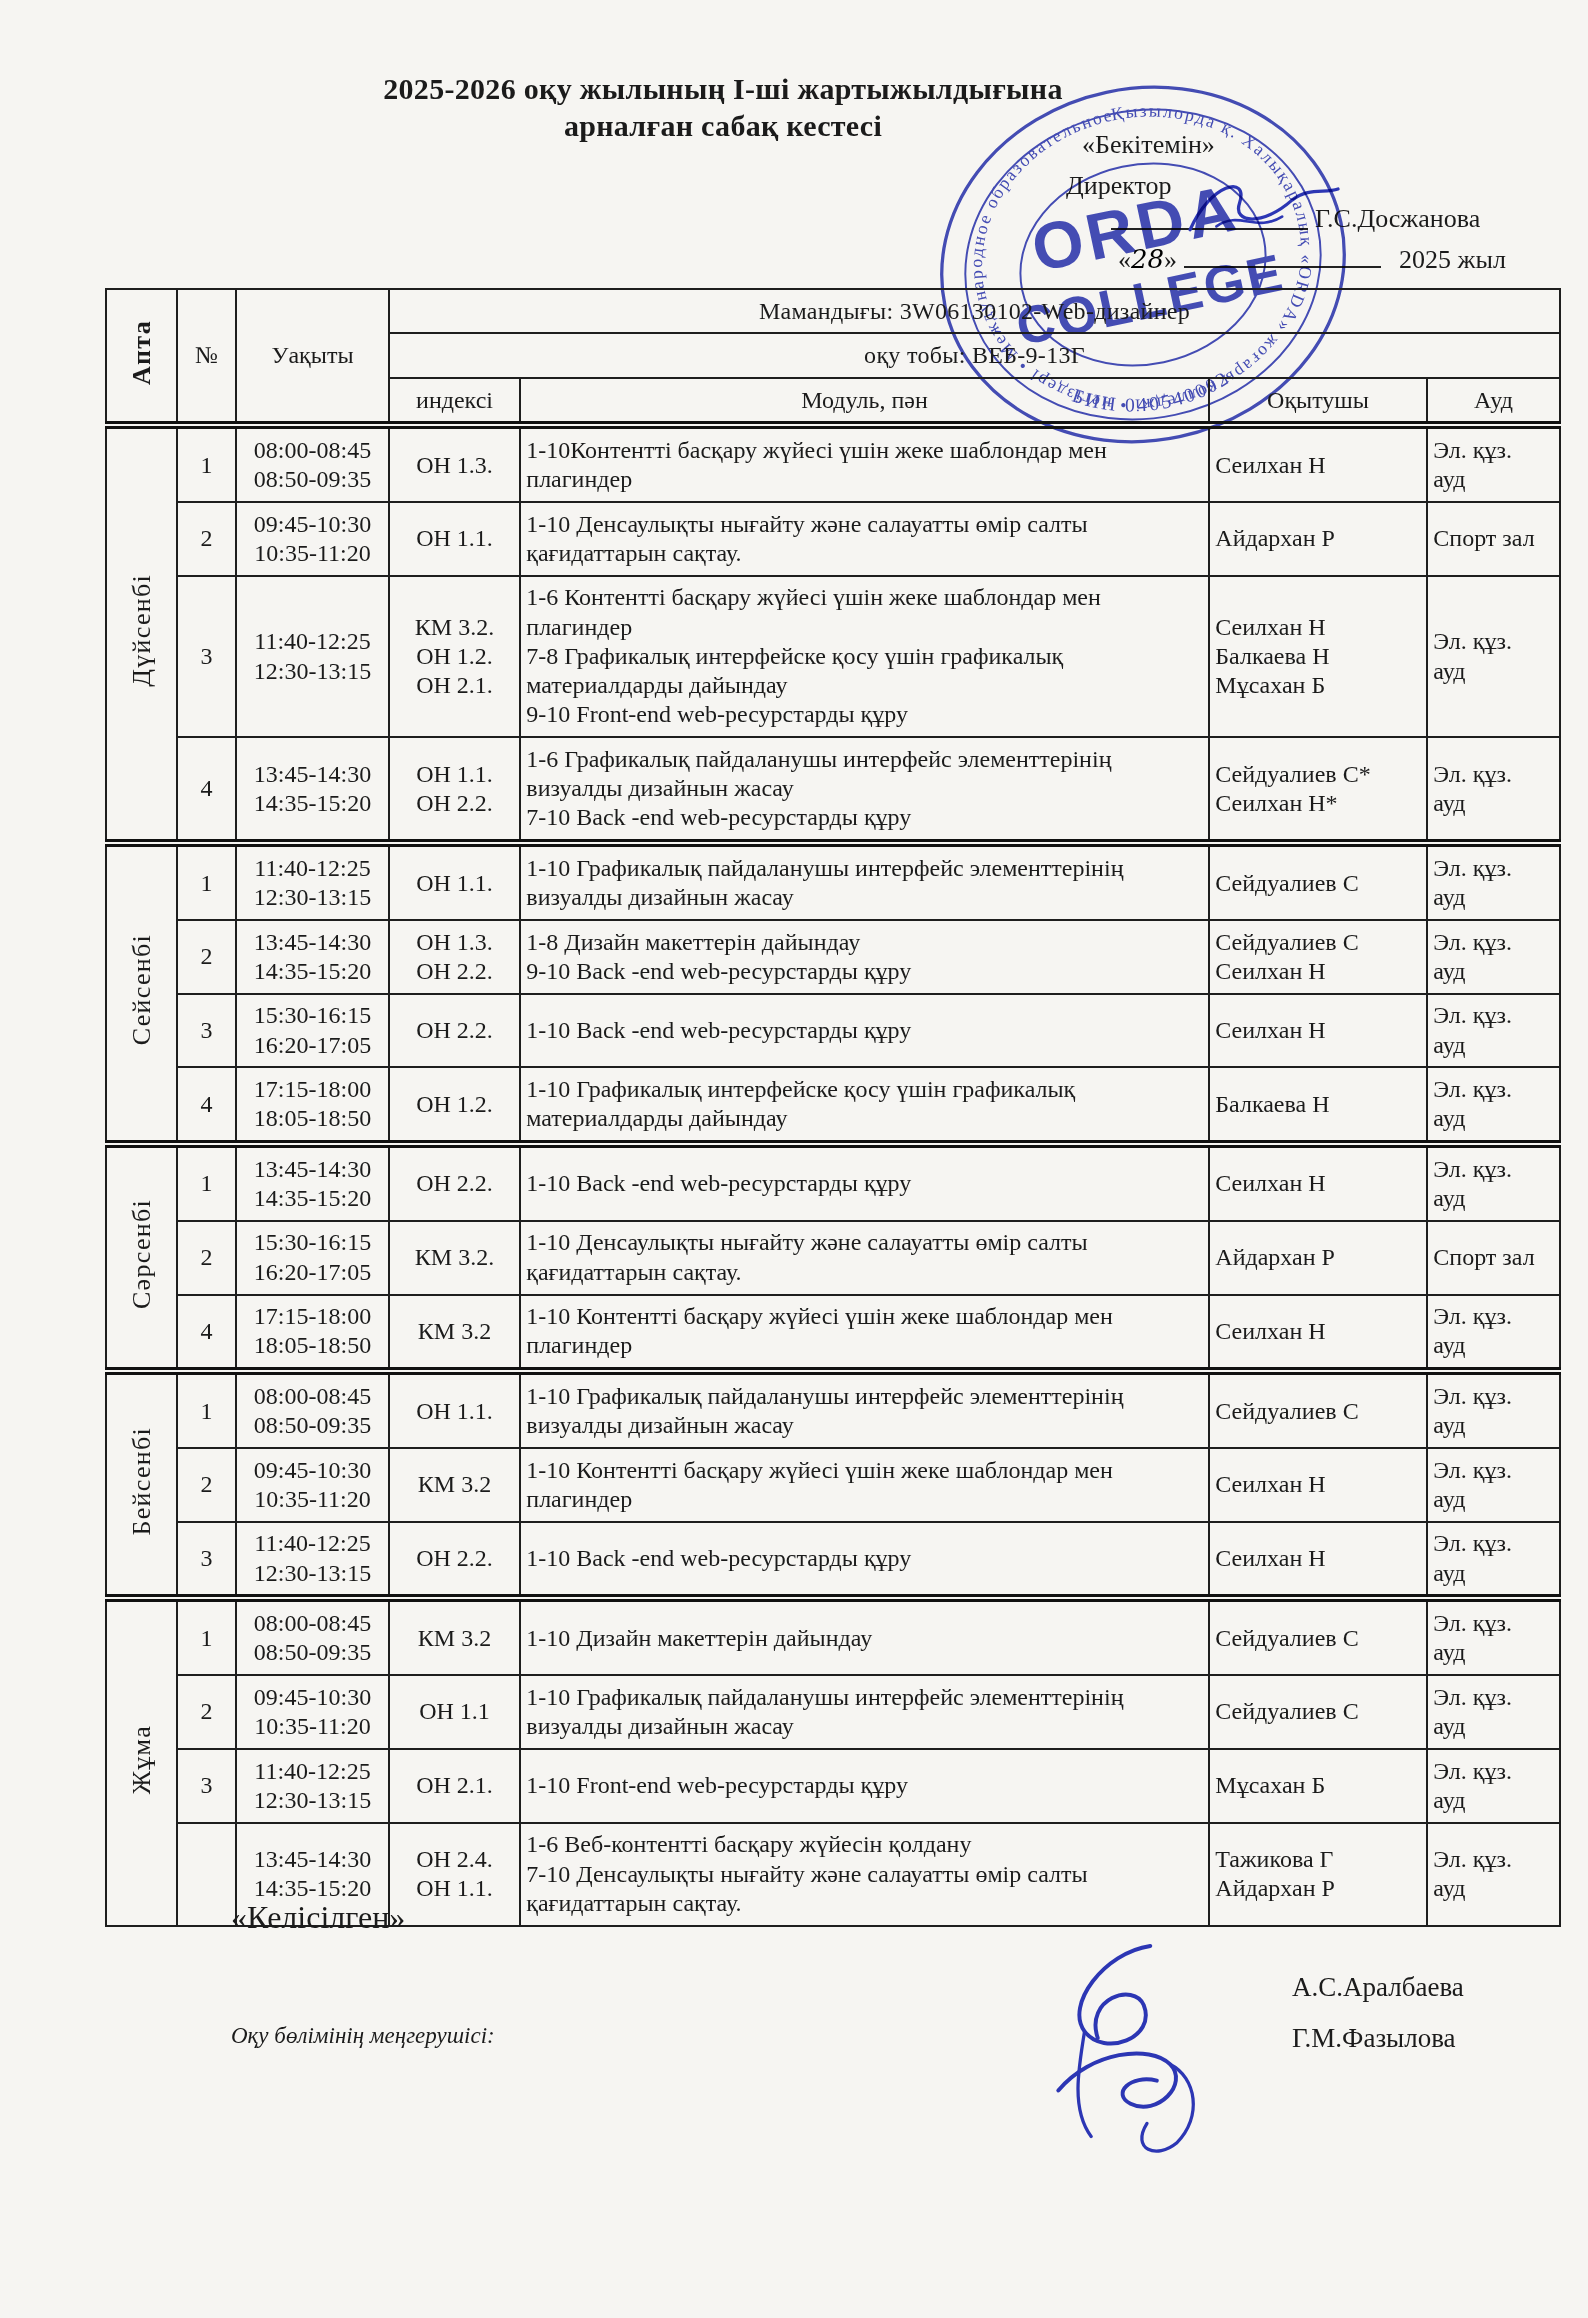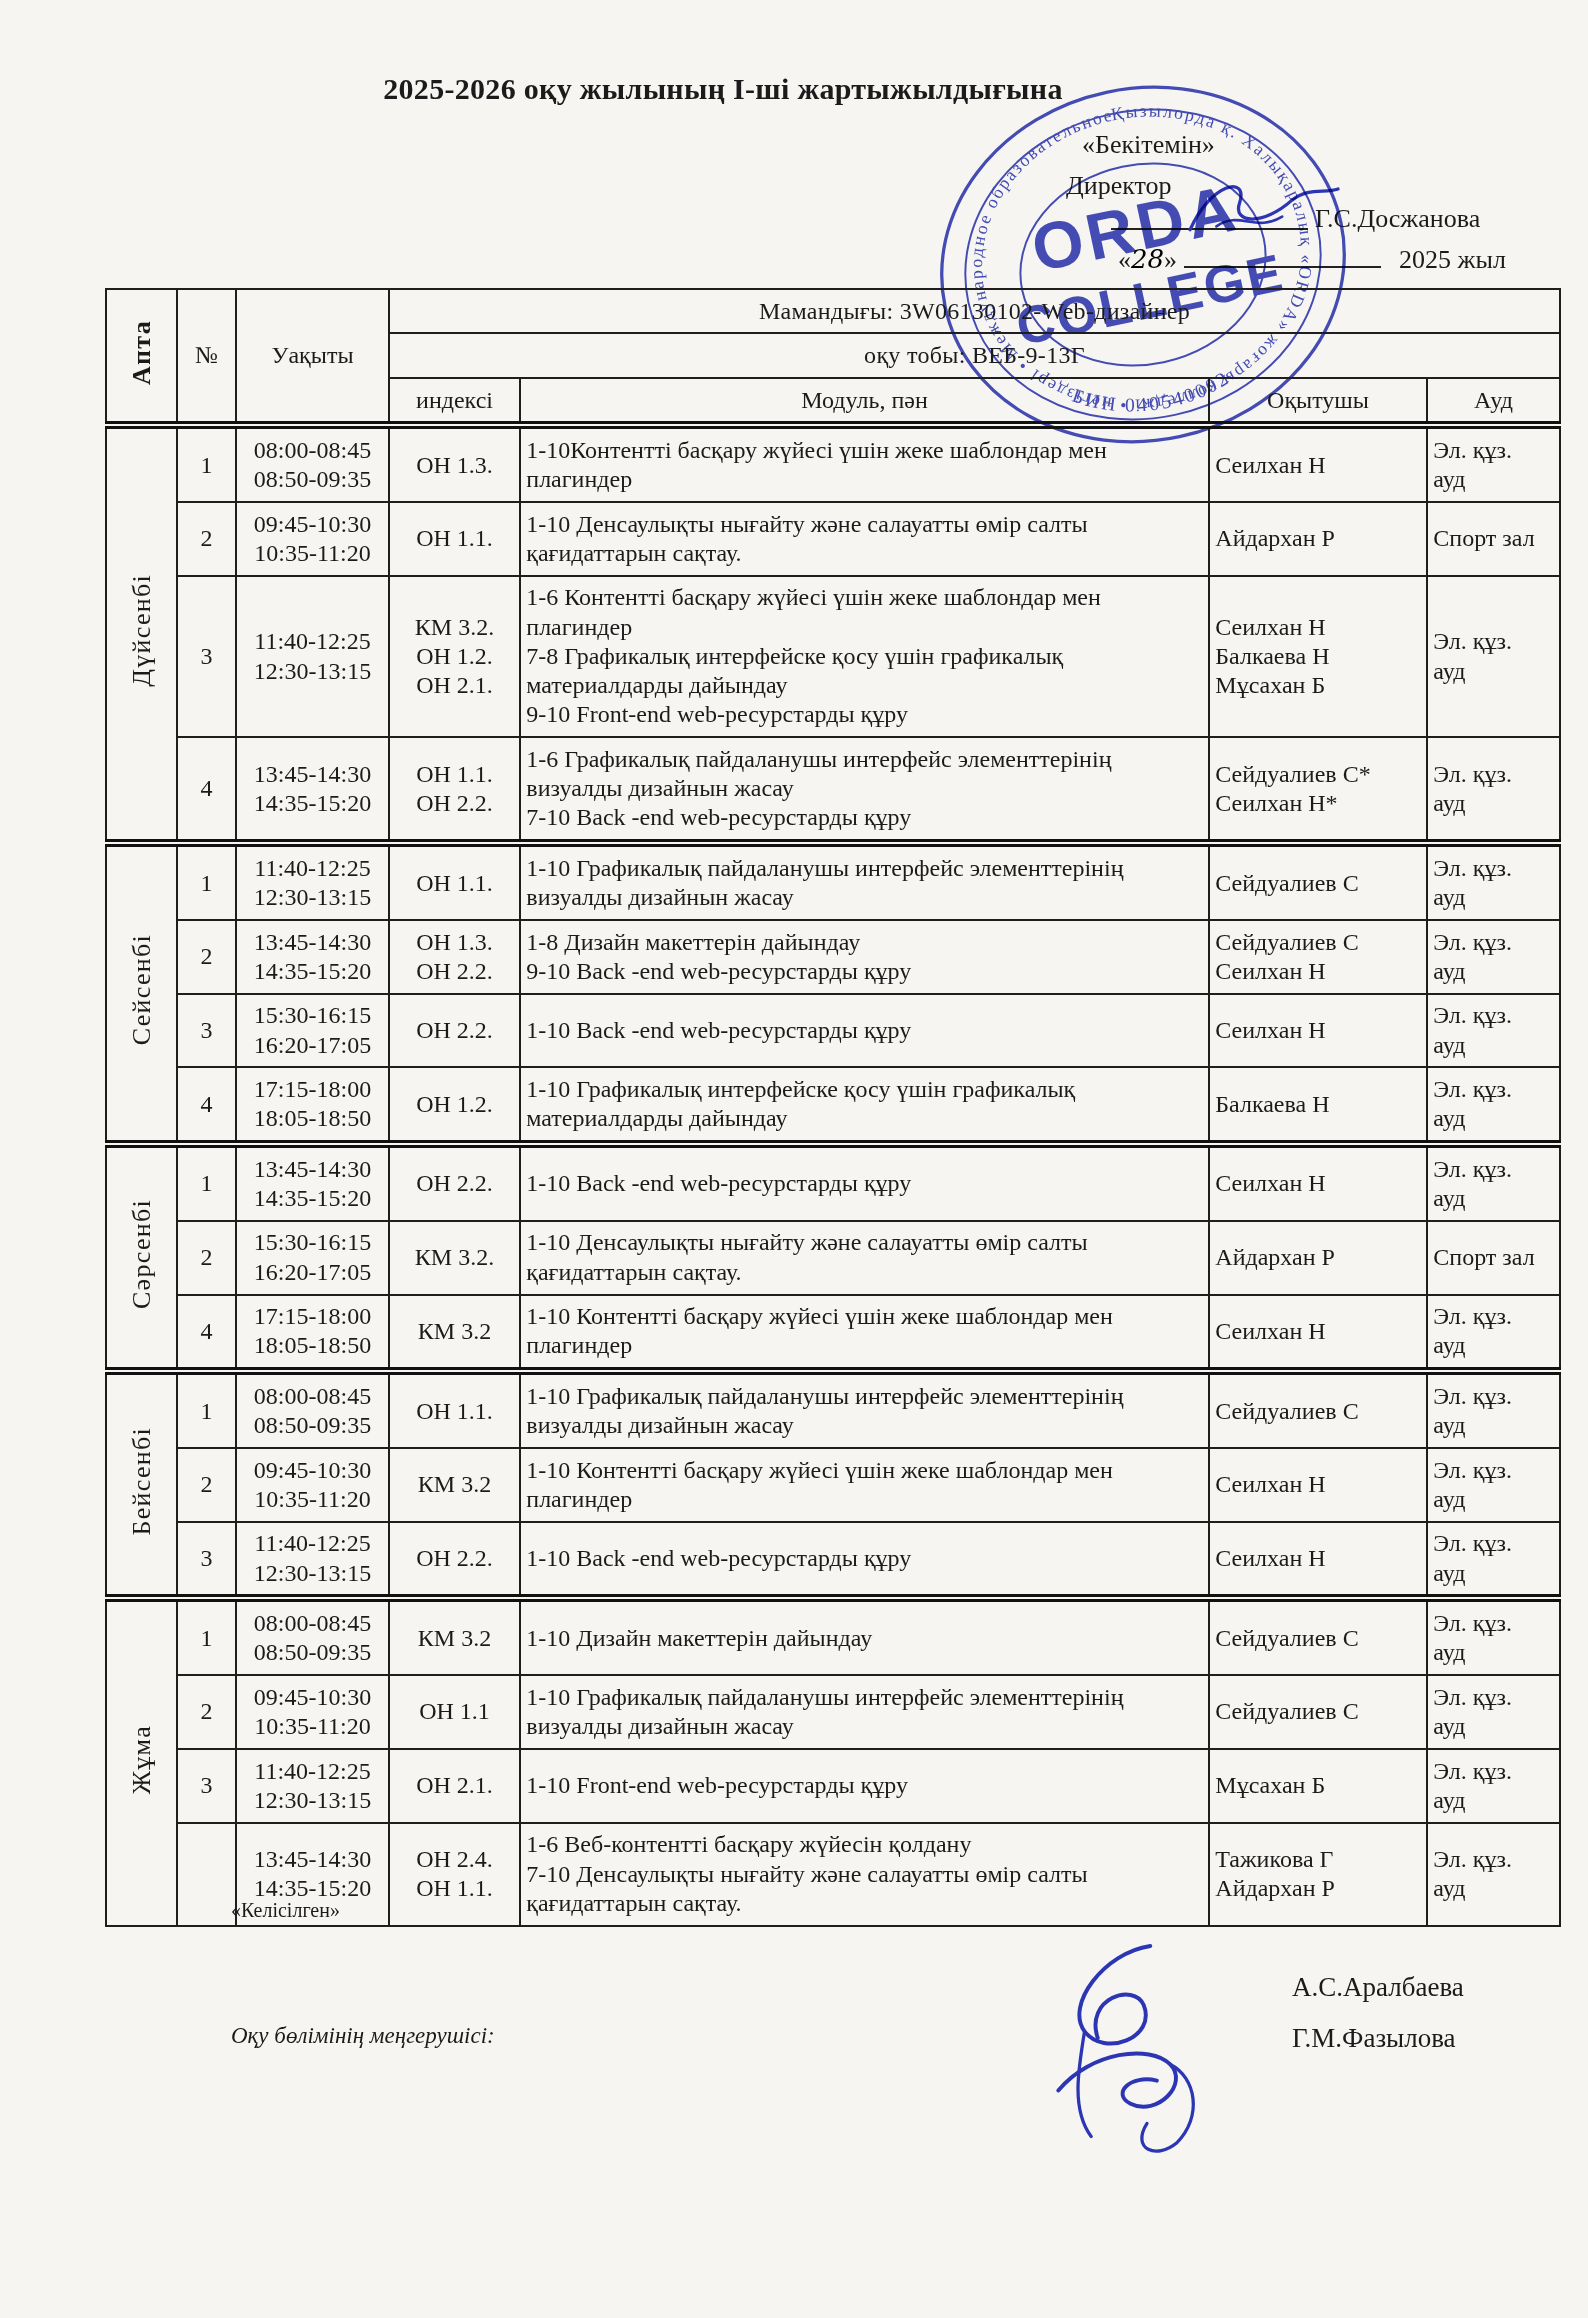--- a/index.html
+++ b/index.html
@@ -48,33 +48,34 @@
   td.cell-teacher{text-align:left;padding-left:14.5px;}
   td.cell-room{text-align:left;padding-left:9.2px;}
   td.day-name{text-align:center;padding:2.6px;}
   .vert{writing-mode:vertical-rl;transform:rotate(180deg);font-size:26px;letter-spacing:1.3px;white-space:nowrap;display:inline-block;}
   th .vert{font-weight:bold;}
   tbody.day{border-top:8.5px double #111;}
   tbody.day td{height:auto;}
   .line{display:block;}
 
   
-  .agreed{position:absolute;left:231px;top:1899px;font-size:20px;}
+  .agreed{position:absolute;left:231px;top:1899px;font-size:32px;}
   .foot-label1{position:absolute;left:231px;top:1972px;font-size:27px;}
   .foot-label2{position:absolute;left:231px;top:2023px;font-size:23px;font-style:italic;}
   .foot-name1{position:absolute;left:1292px;top:1972px;font-size:27px;}
   .foot-name2{position:absolute;left:1292px;top:2023px;font-size:27px;}
 </style>
 </head>
 <body>
 
 <div class="page">
 
   <div class="title">
     <div>2025-2026 оқу жылының І-ші  жартыжылдығына</div>
+    <div>арналған сабақ кестесі</div>
   </div>
 
   <div class="approval">
     <div class="approve-word">«Бекітемін»</div>
     <div class="approve-role">Директор</div>
     <div class="sig-line1"></div>
     <div class="director-name">Г.С.Досжанова</div>
     <div class="date-row">
       <span>«</span><span class="hand">28</span><span>»</span>
       <span class="date-line"></span>

